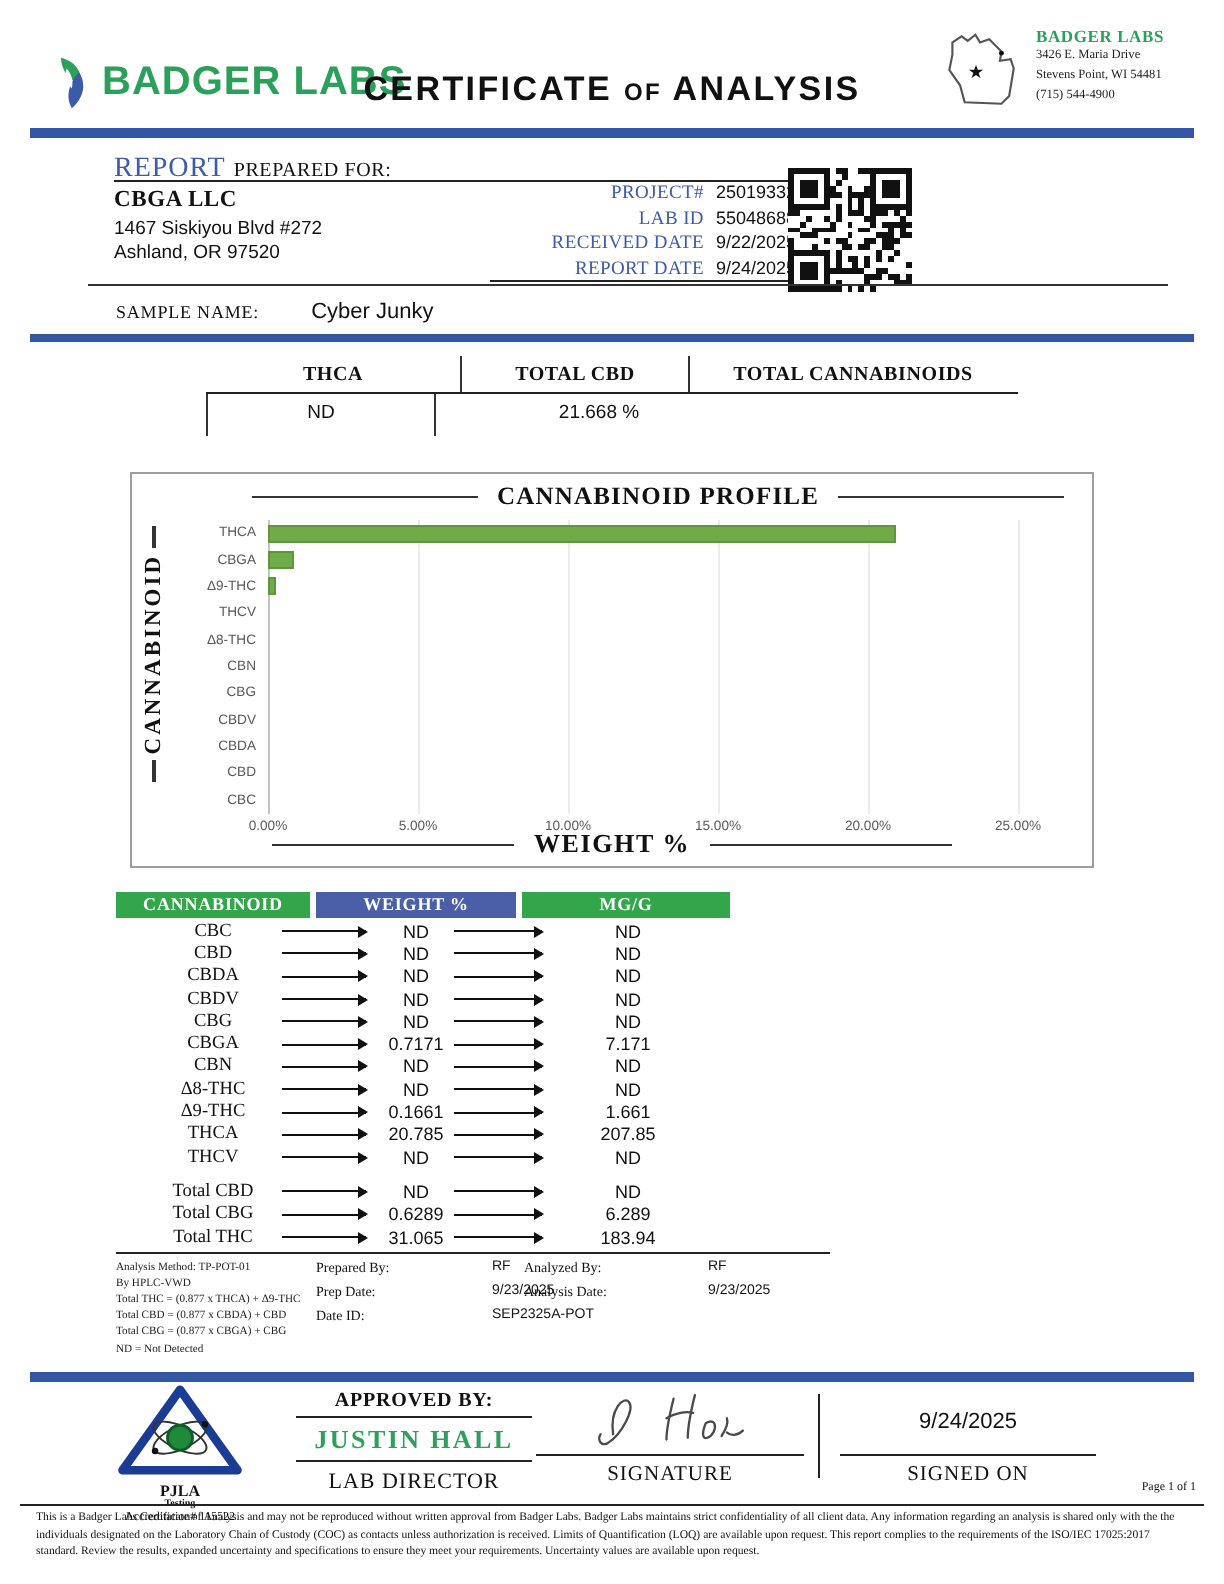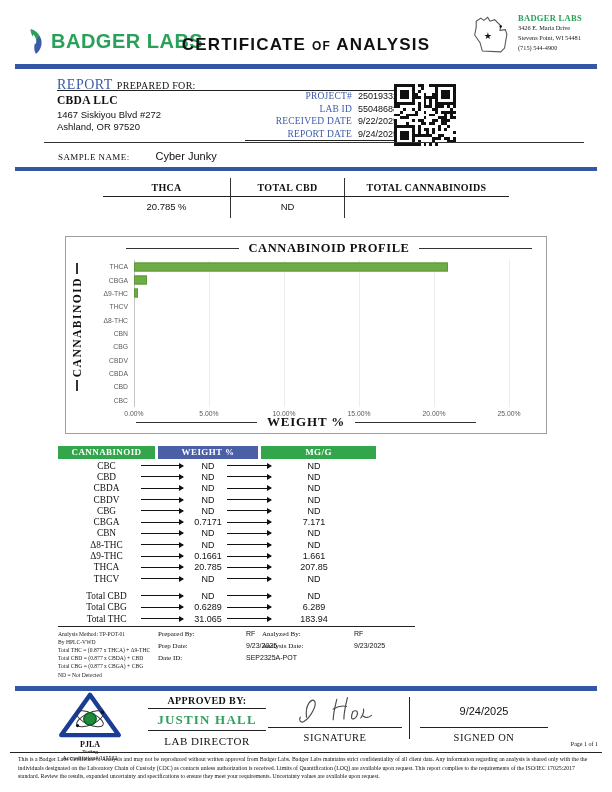--- a/index.html
+++ b/index.html
@@ -81,21 +81,21 @@
   .xtick { position:absolute; transform:translateX(-50%); font-family:"Liberation Sans",sans-serif; font-size:6.8px; color:#595959; white-space:nowrap; }
   .xlabel-row { position:absolute; left:70px; right:70px; bottom:3px; display:flex; align-items:center; gap:10px; }
   .xlabel { font-weight:bold; font-size:13px; letter-spacing:0.8px; white-space:nowrap; }
 
   
   .rtable { position:absolute; left:58px; top:446px; width:357px; }
   .rt-header { display:flex; gap:3px; }
   .rt-h { height:13px; line-height:13px; text-align:center; color:#fff; font-weight:bold; font-size:9px; letter-spacing:0.4px; }
   .rt-h1 { width:97px; background:var(--green-header,#33a64c); }
   .rt-h2 { width:100px; background:var(--blue-header,#4a5fa8); }
-  .rt-h3 { width:115px; background:var(--green-header,#33a64c);font-family:Liberation Serif, serif; }
+  .rt-h3 { width:104px; background:var(--green-header,#33a64c);font-family:Liberation Serif, serif; }
   .rt-body { margin-top:1px; }
   .rrow { display:flex; align-items:center; height:11.3px; }
   .c-name { width:97px; text-align:center; font-size:9.3px; }
   .c-arrow1 { width:42px; margin-left:-14px; }
   .c-weight { width:50px; text-align:center; font-family:"Liberation Sans",sans-serif; font-size:9px; }
   .c-arrow2 { width:44px; margin-left:-6px; }
   .c-mgg { width:86px; text-align:center; font-family:"Liberation Sans",sans-serif; font-size:9px; }
   .arrow { position:relative; height:1px; background:#111; }
   .arrow::after { content:''; position:absolute; right:-1px; top:-2.5px;
     border-left:5px solid #111; border-top:3px solid transparent; border-bottom:3px solid transparent; }
@@ -162,21 +162,21 @@
       <div class="lab-addr">(715) 544-4900</div>
     </div>
   </div>
 
   <div class="blue-rule rule-1"></div>
 
   <div class="prepared">
     <span class="big">REPORT</span><span class="small">PREPARED FOR:</span>
   </div>
   <div class="line-a"></div>
-  <div class="client-name">CBDA LLC</div>
+  <div class="client-name">CBGA LLC</div>
   <div class="client-a1 sans">1467 Siskiyou Blvd #272</div>
   <div class="client-a2 sans">Ashland, OR 97520</div>
 
   <div class="fields">
 
       <div class="field-row">
         <span class="field-label">PROJECT#</span>
         <span class="field-value">25019332</span>
       </div>
 
@@ -425,22 +425,22 @@
 
   <div class="blue-rule rule-2"></div>
 
   <div class="summary">
     <div class="sum-row sum-hdr">
       <div class="sum-c sum-c1">THCA</div>
       <div class="sum-c sum-c2">TOTAL CBD</div>
       <div class="sum-c sum-c3">TOTAL CANNABINOIDS</div>
     </div>
     <div class="sum-row sum-val">
-      <div class="sum-c sum-c1">20.785 %</div>
       <div class="sum-c sum-c2">ND</div>
+      <div class="sum-c sum-c3">21.668 %</div>
     </div>
   </div>
 
   <div class="chart">
     <div class="chart-title-row">
       <div class="hline"></div>
       <span class="chart-title">CANNABINOID PROFILE</span>
       <div class="hline"></div>
     </div>
     <div class="ylabel-wrap">

